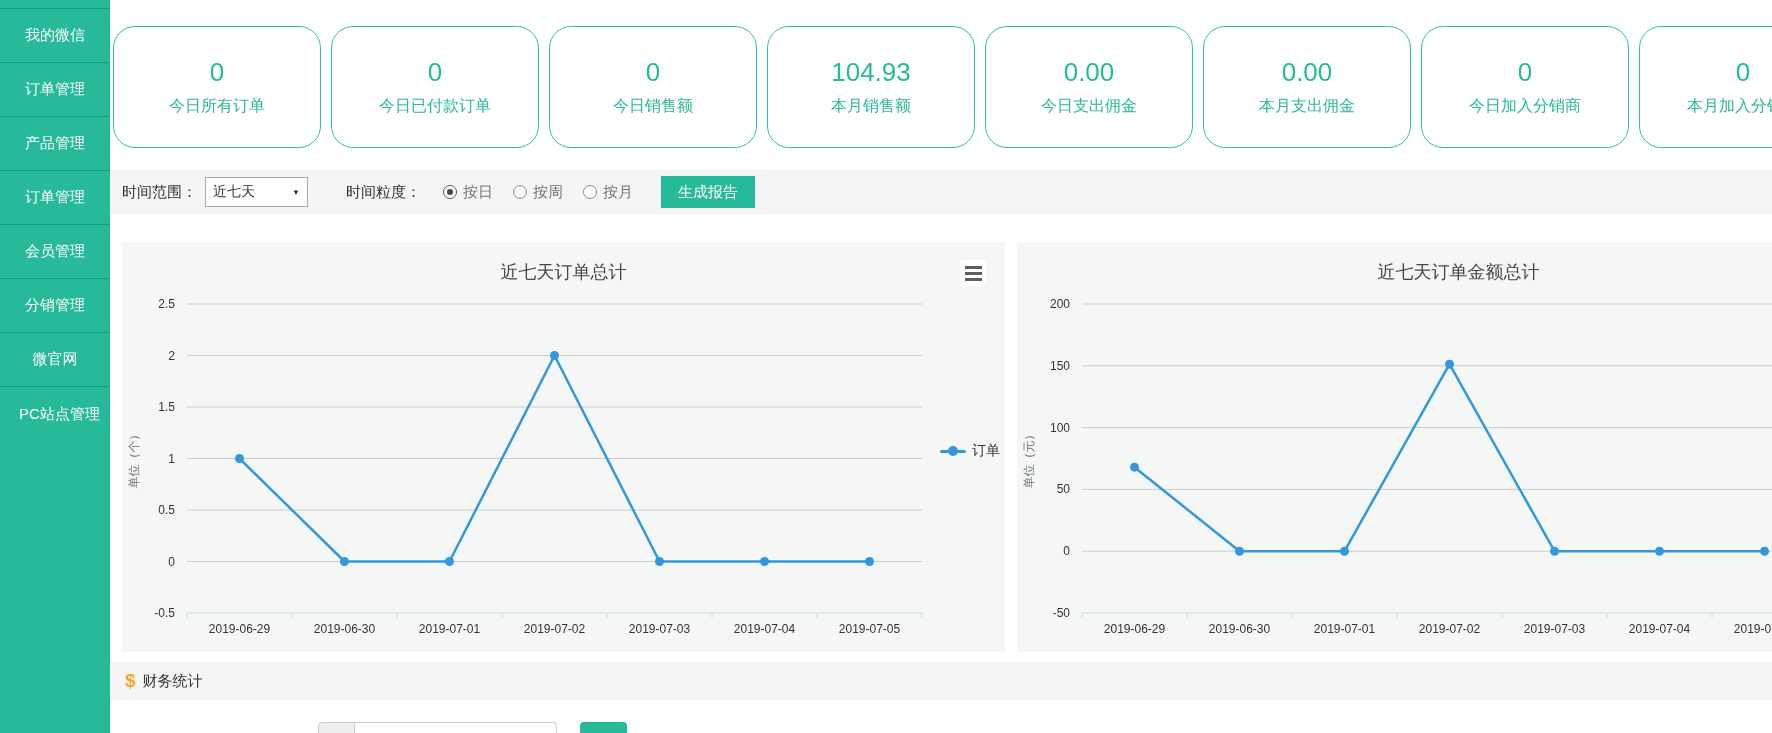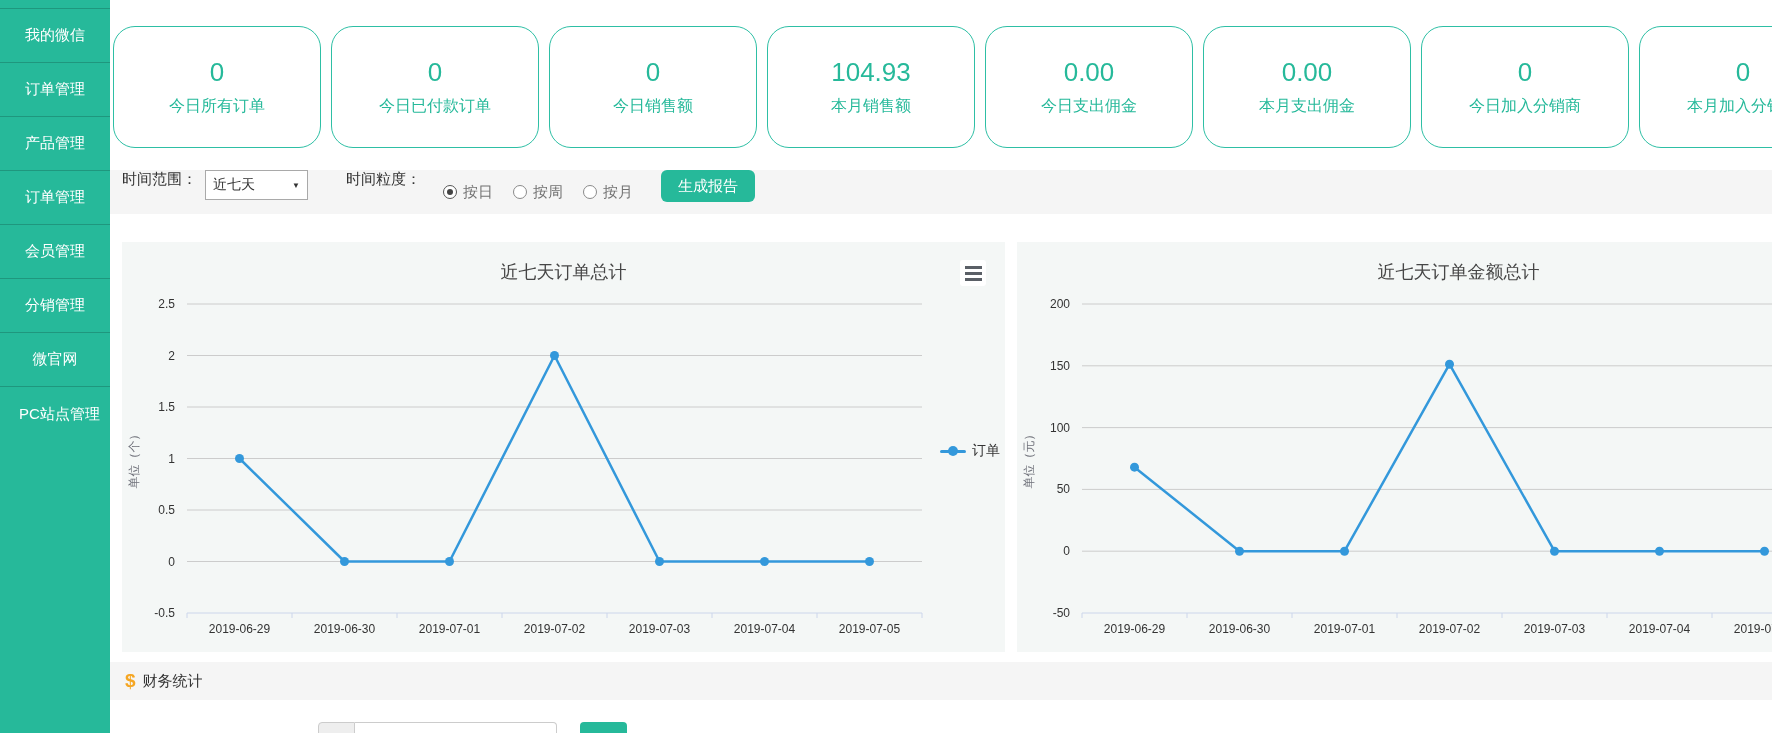--- a/index.html
+++ b/index.html
@@ -17,37 +17,37 @@
   
   .cards-row { position: absolute; left: 113px; top: 26px; right: 0; height: 122px;
                display: flex; gap: 10px; overflow: hidden; }
   .stat-card { flex: 0 0 208px; height: 122px; border: 1px solid #2ebfa5; border-radius: 22px;
                background: #fff; display: flex; flex-direction: column; align-items: center; justify-content: center; }
   .stat-value { color: #26b99a; font-size: 26px; line-height: 34px; }
   .stat-label { color: #26b99a; font-size: 16px; line-height: 26px; margin-top: 4px; }
 
   
   .filter-bar { position: absolute; left: 110px; top: 170px; right: 0; height: 44px; background: #f5f5f5;
-                display: flex; padding-left: 12px; }
+                display: flex; align-items: center; padding-left: 12px; }
   .flabel { font-size: 15px; color: #333; }
   .select-box { margin-left: 8px; width: 103px; height: 30px; background: #fff; border: 1px solid #a9a9a9;
                 display: flex; align-items: center; justify-content: space-between; padding: 0 7px; cursor: pointer; }
   .select-box .sel-text { font-size: 14px; color: #333; }
   .select-box .sel-arrow { font-size: 8px; color: #333; }
   .gran-label { margin-left: 38px; }
   .radio-group { display: flex; align-items: center; margin-left: 22px; gap: 20px; }
   .radio-opt { display: flex; align-items: center; gap: 6px; cursor: pointer; }
   .rb { width: 14px; height: 14px; border: 1px solid #8a8a8a; border-radius: 50%; background: #fff;
         position: relative; flex: 0 0 14px; }
   .rb.sel { border-color: #555; }
   .rb.sel::after { content: ""; position: absolute; left: 3px; top: 3px; width: 6px; height: 6px;
                    border-radius: 50%; background: #444; }
   .radio-opt span.rlabel { font-size: 15px; color: #737373; }
   .report-btn { margin-left: 28px; width: 94px; height: 32px; background: #26b99a; color: #fff;
-                border: none; border-radius: 6px; font-size: 15px; cursor: pointer;
+                border: none; border-radius: 0; font-size: 15px; cursor: pointer;
                 font-family: "Liberation Sans", "DejaVu Sans", sans-serif; }
 
   
   .charts-row { position: absolute; left: 122px; top: 242px; width: 1650px; height: 410px; }
   .chart-panel { position: absolute; top: 0; width: 883px; height: 410px; background: #f4f7f6; }
   .chart-panel.left { left: 0; }
   .chart-panel.right { left: 895px; }
   .chart-title { position: absolute; top: 18px; left: 0; width: 100%; text-align: center;
                  font-size: 18px; color: #464646; }
   .chart-svg { position: absolute; left: 0; top: 0; }

